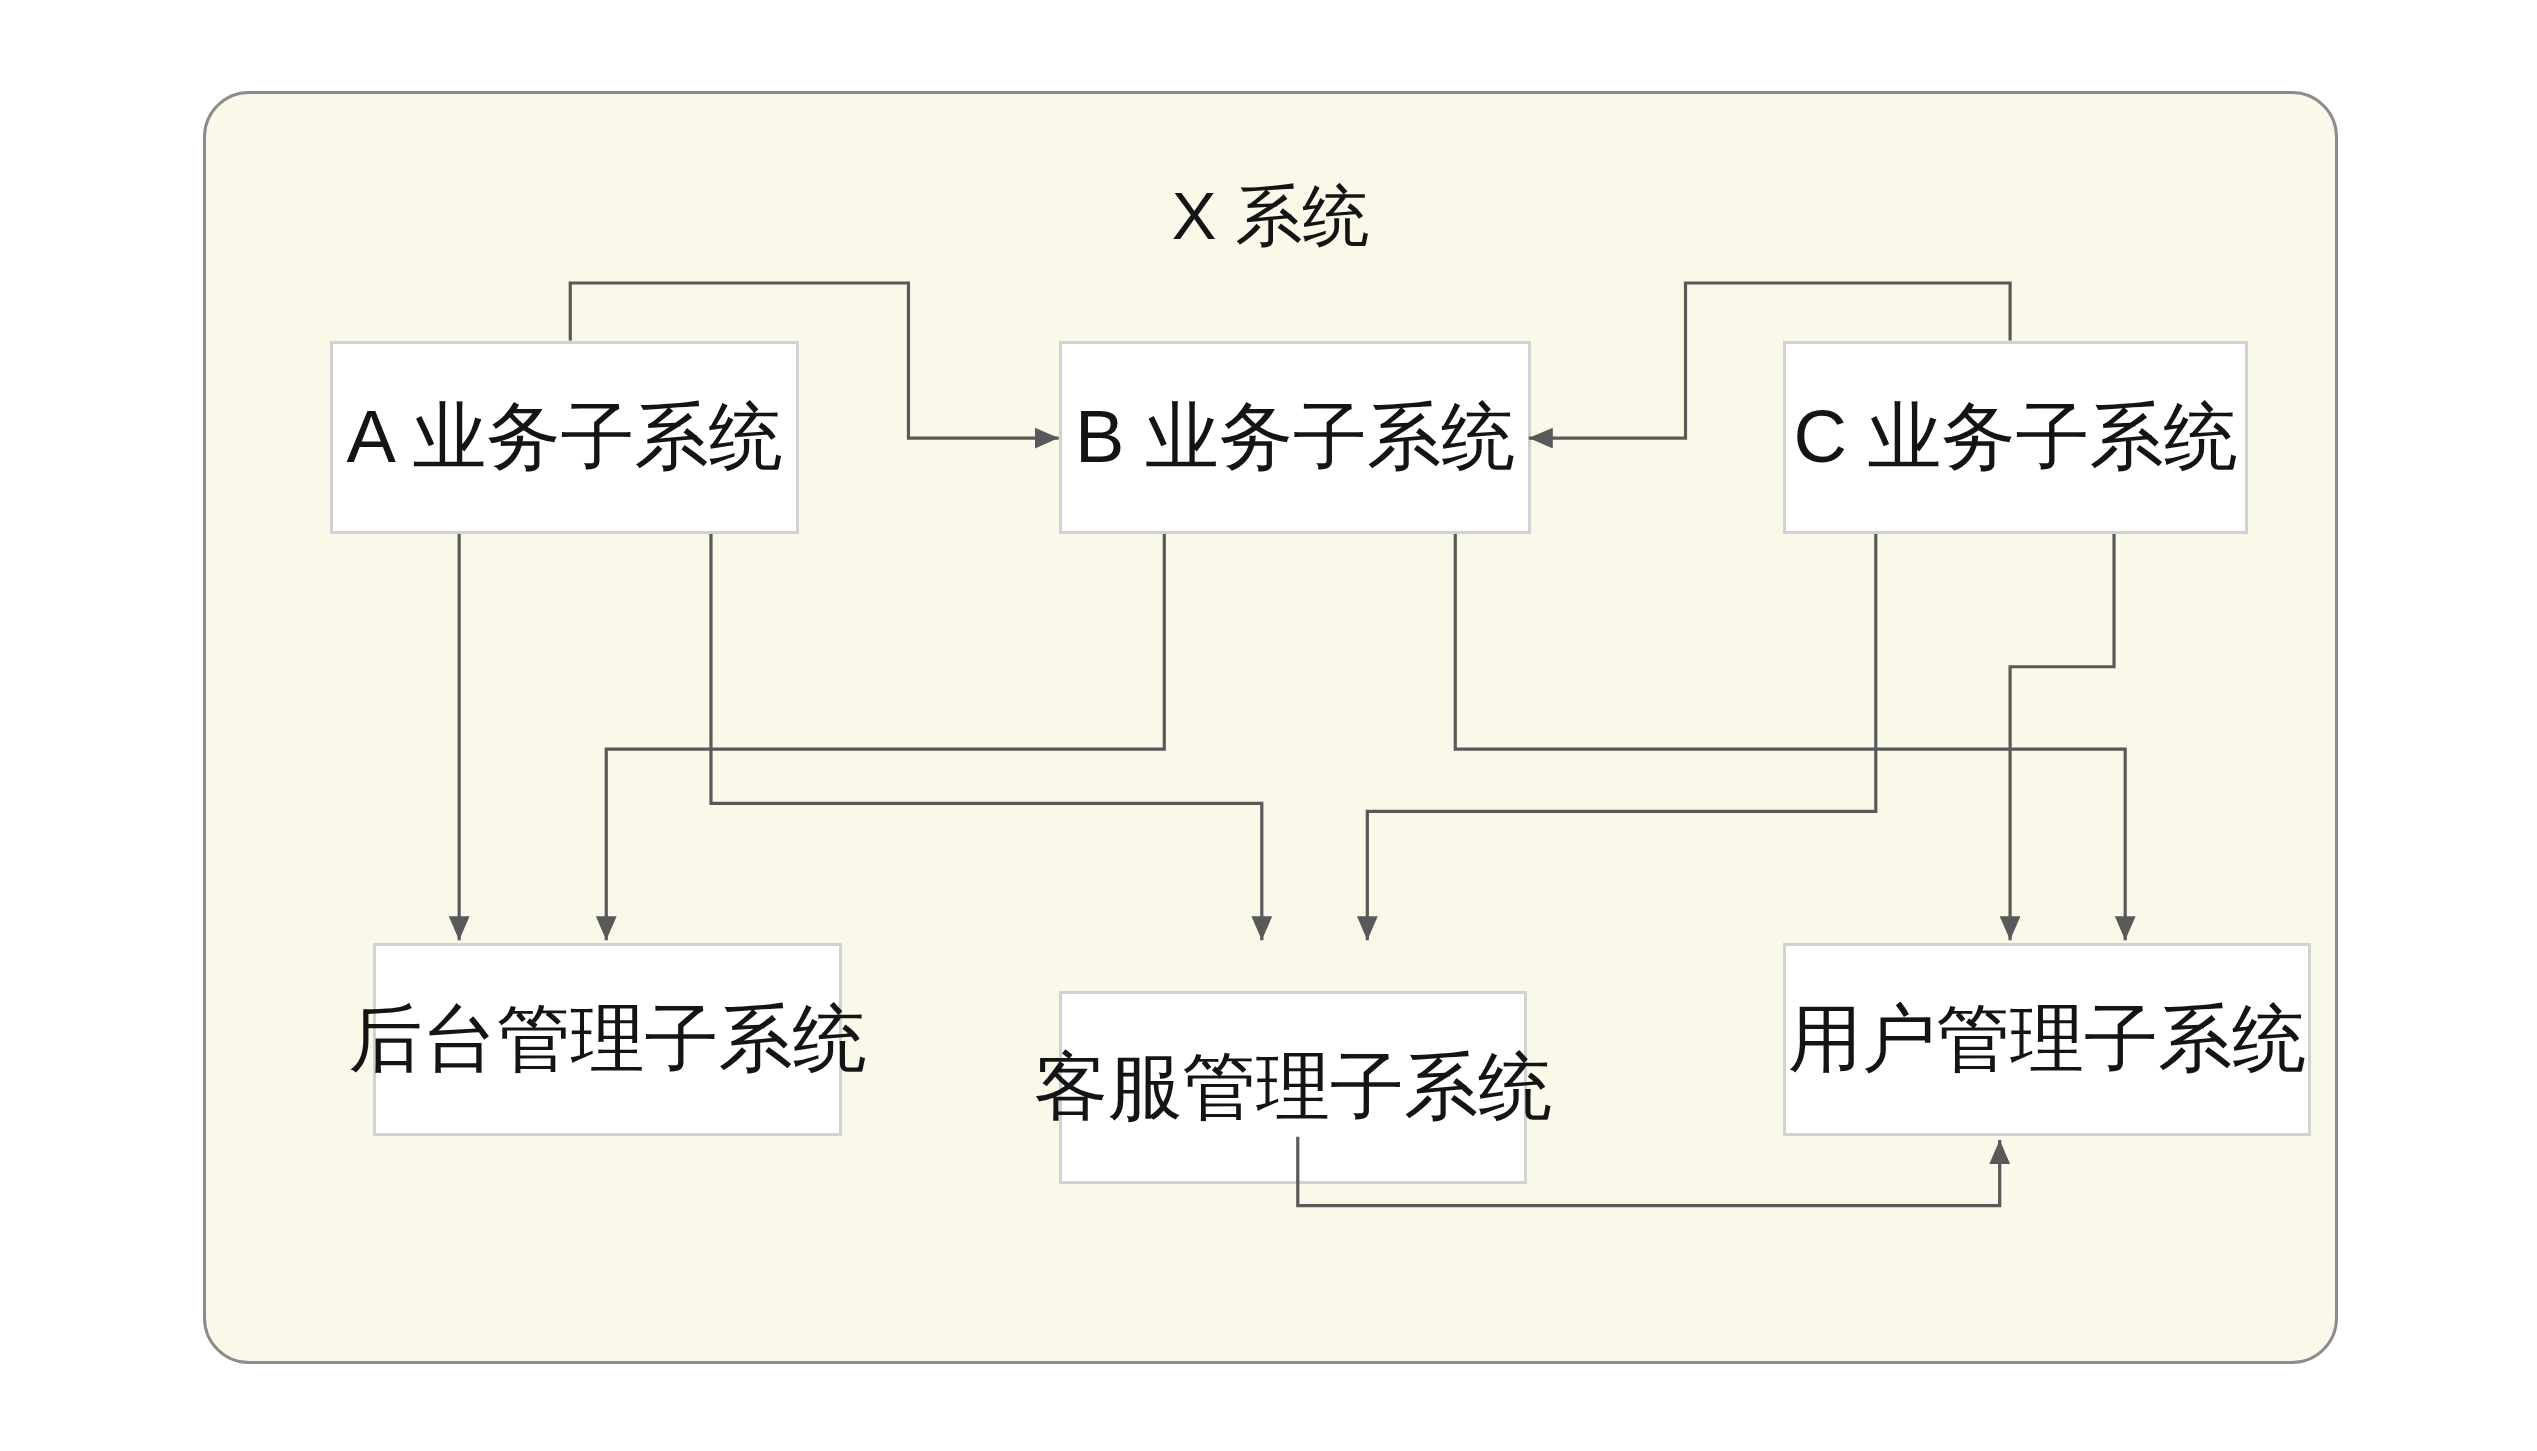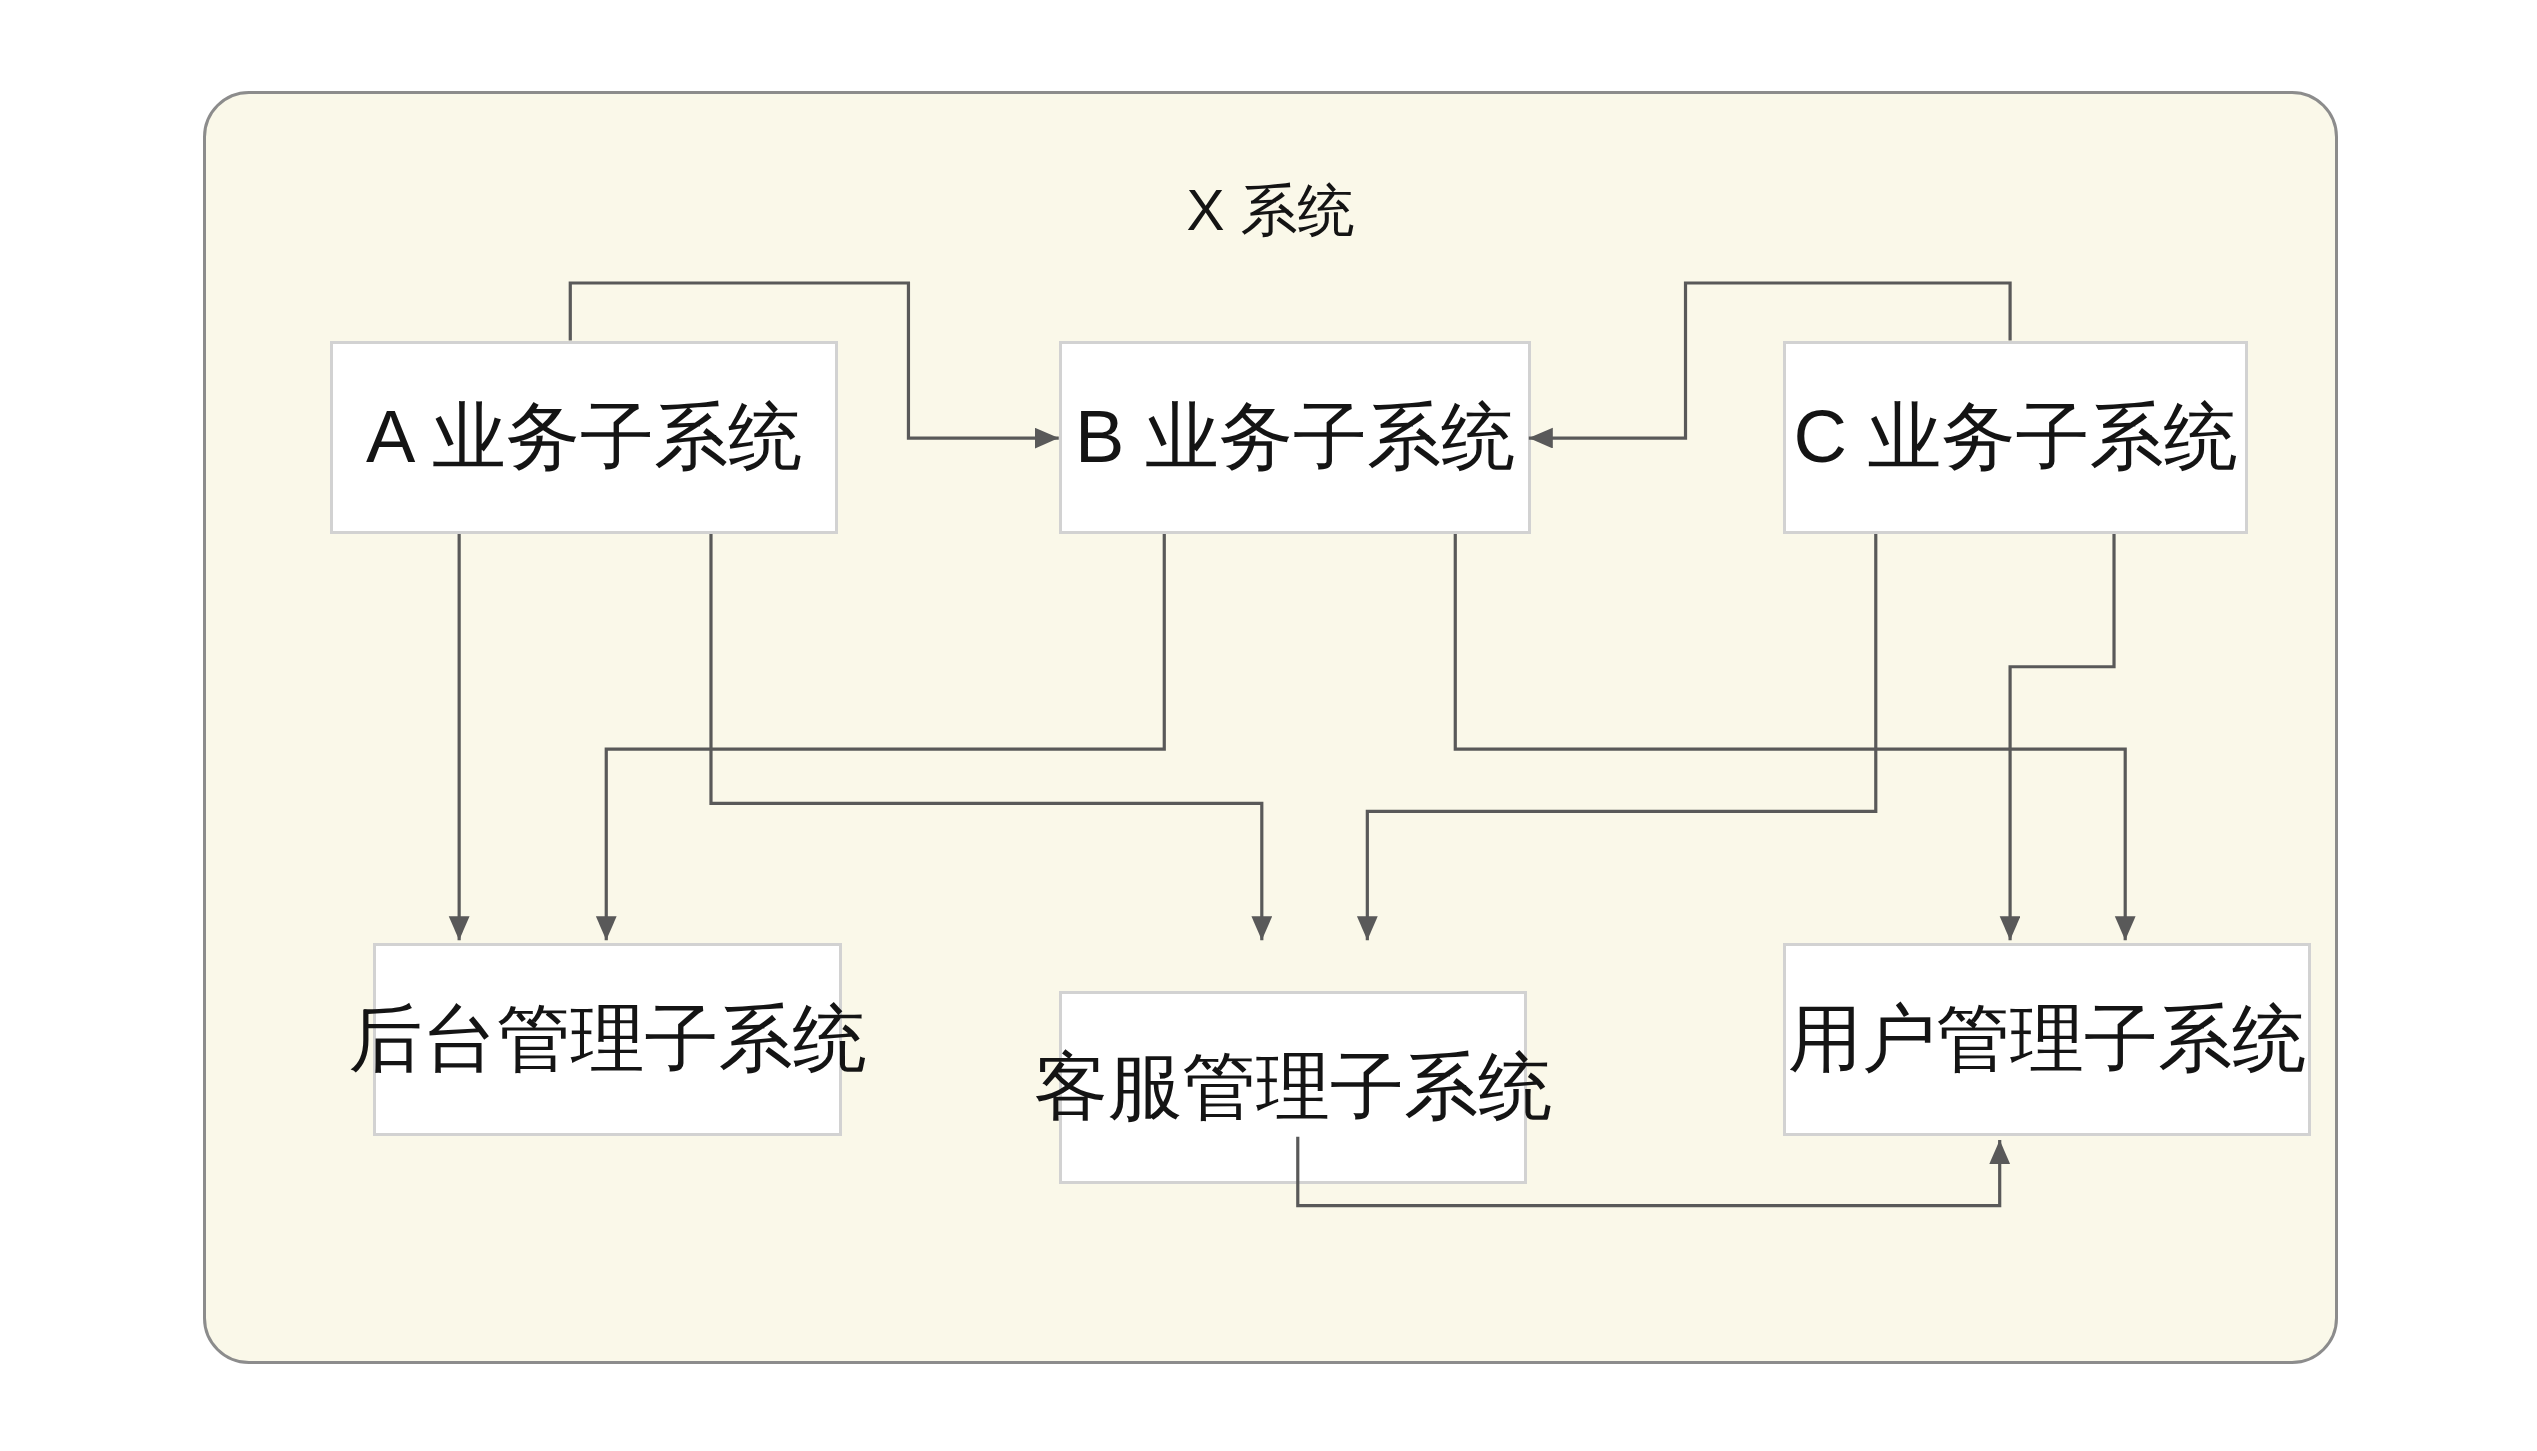--- a/index.html
+++ b/index.html
@@ -22,21 +22,21 @@
   .container{
     position:absolute;left:203px;top:91px;width:2135px;height:1273px;
     background:var(--container-bg);
     border:3.2px solid var(--container-border);
     border-radius:46px;
     box-sizing:border-box;
   }
   .title{
     position:absolute;left:203px;top:179px;width:2135px;
     text-align:center;
-    font-size:57px;line-height:1.1;
+    font-size:67px;line-height:1.1;
     color:var(--text-color);
     white-space:pre;
   }
   .node{
     position:absolute;
     background:var(--node-bg);
     border:3.2px solid var(--node-border);
     box-sizing:border-box;
     display:flex;align-items:center;justify-content:center;
   }
@@ -54,21 +54,21 @@
 </head>
 <body>
 
 <div class="canvas">
 
   <div class="container"></div>
 
   <div class="title">X 系统</div>
 
   <div>
-      <div class="node" style="left: 330px; top: 341px; width: 508px; height: 193px;">
+      <div class="node" style="left: 330px; top: 341px; width: 469px; height: 193px;">
     <span class="node-label">A 业务子系统</span>
   </div>
       <div class="node" style="left: 1059px; top: 341px; width: 472px; height: 193px;">
     <span class="node-label">B 业务子系统</span>
   </div>
       <div class="node" style="left: 1783px; top: 341px; width: 465px; height: 193px;">
     <span class="node-label">C 业务子系统</span>
   </div>
       <div class="node" style="left: 330px; top: 943px; width: 469px; height: 193px; margin-left: 43px;">
     <span class="node-label">后台管理子系统</span>

